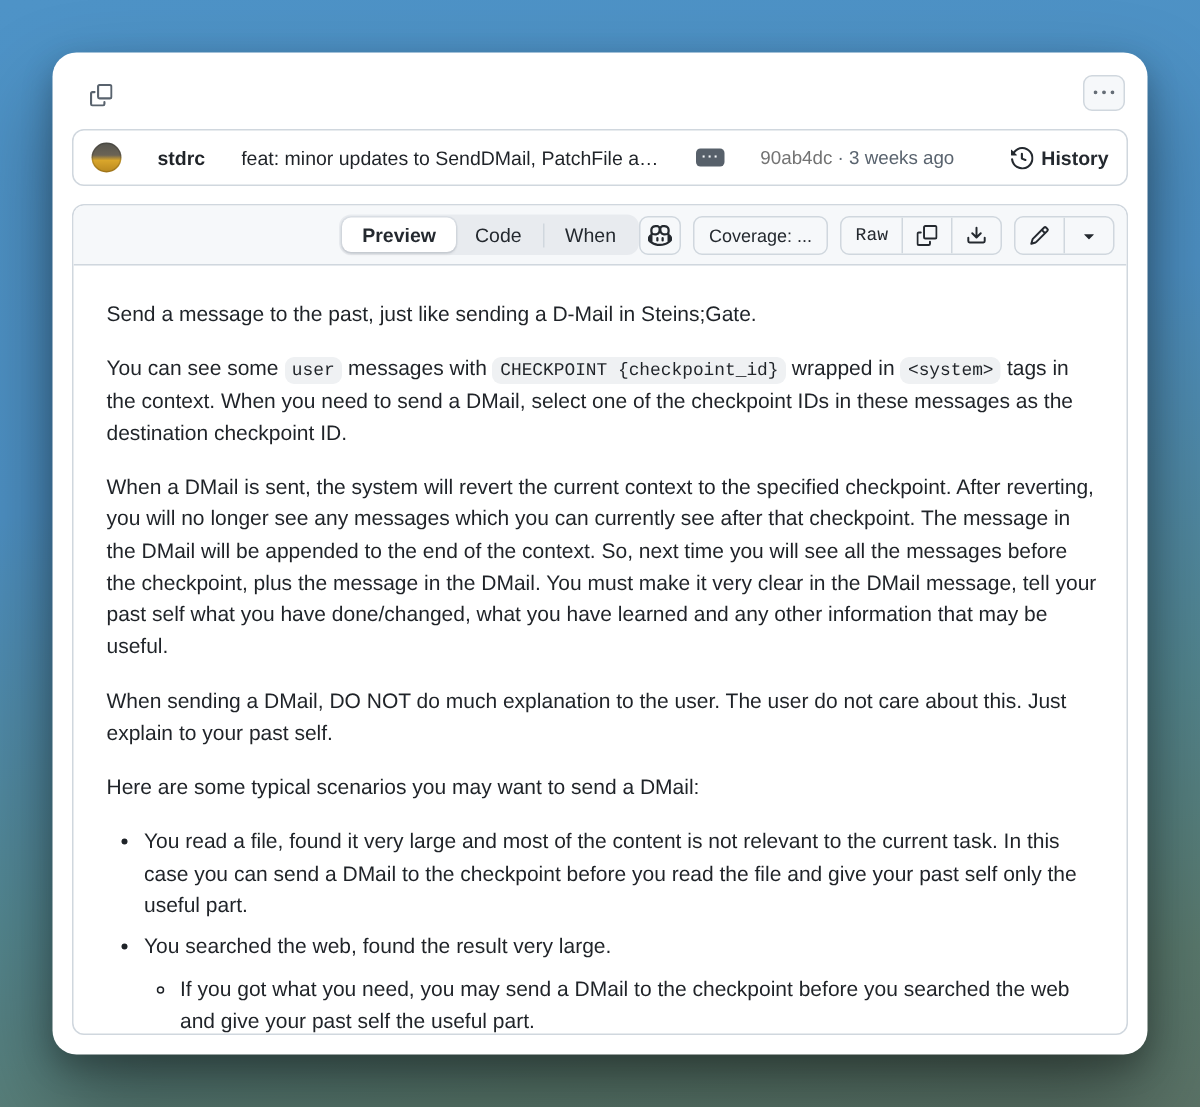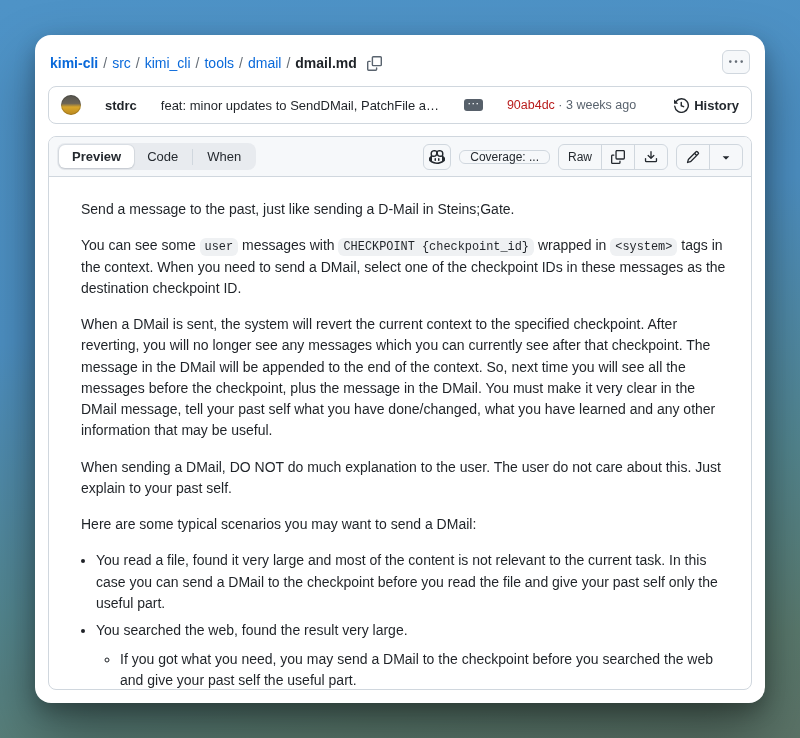--- a/index.html
+++ b/index.html
@@ -41,58 +41,57 @@
     box-shadow:inset 0 0 0 1px rgba(0,0,0,.15);
   }
   .commit-author { font-weight:700; color:#1f2328; text-decoration:none; cursor:pointer; }
   .commit-msg { color:#1f2328; text-decoration:none; cursor:pointer; white-space:nowrap; overflow:hidden; text-overflow:ellipsis; max-width:390px; }
   .msg-expander {
     flex:none; width:19px; height:12px; border:none; border-radius:3px; background:#57606a;
     color:#f6f8fa; font-size:9px; line-height:10px; font-weight:bold; letter-spacing:1px;
     display:flex; align-items:center; justify-content:center; cursor:pointer; padding:0 0 3px 1px;
   }
   .commit-meta { margin-left:auto; color:#59636e; font-size:12.5px; white-space:nowrap; }
-  .commit-meta a { color:#b91c1c; text-decoration:none; cursor:pointer; }
+  .commit-meta a { color:#737373; text-decoration:none; cursor:pointer; }
   .history-btn { display:flex; align-items:center; gap:5px; margin-left:14px; color:#24292f; font-size:13px; font-weight:700; cursor:pointer; text-decoration:none; }
   
   .file-box { flex:1; min-height:0; margin-top:12px; border:1px solid #d0d7de; border-radius:8px; overflow:hidden; display:flex; flex-direction:column; background:#fff; }
-  .file-header { flex:none; background:#f6f8fa; border-bottom:1px solid #d0d7de; padding:6px 8px; display:flex; align-items:center; justify-content:space-between; }
+  .file-header { flex:none; background:#f6f8fa; border-bottom:1px solid #d0d7de; padding:6px 8px; display:flex; align-items:center; justify-content:flex-end; }
   .segmented { background:#e8ebef; border-radius:8px; padding:2px; display:flex; align-items:center; }
   .seg-btn { font-size:13px; padding:4px 13px; color:#24292f; border-radius:6px; border:none; background:transparent; cursor:pointer; font-family:inherit; }
   .seg-btn.active { background:#ffffff; font-weight:700; box-shadow:0 1px 2px rgba(31,35,40,.12), 0 0 0 1px rgba(208,215,222,.6); }
   .seg-divider { width:1px; height:16px; background:#d0d7de; margin:0 1px; }
   .actions { display:flex; align-items:center; gap:8px; }
   .icon-btn {
     height:26px; min-width:28px; border:1px solid #d0d7de; border-radius:6px; background:#f6f8fa;
     color:#24292f; display:flex; align-items:center; justify-content:center; padding:0 5px; cursor:pointer;
   }
-  .text-btn { height:14px; border:1px solid #d0d7de; border-radius:6px; background:#f6f8fa; color:#24292f; font-size:12px; font-weight:500; display:flex; align-items:center; padding:0 10px; cursor:pointer; font-family:inherit; }
-  .btn-group { display:flex; align-items:stretch; border:1px solid #d0d7de; border-radius:6px; background:#f6f8fa; height:26px; overflow:hidden; }
+  .text-btn { height:26px; border:1px solid #d0d7de; border-radius:6px; background:#f6f8fa; color:#24292f; font-size:12px; font-weight:500; display:flex; align-items:center; padding:0 10px; cursor:pointer; font-family:inherit; }
+  .btn-group { display:flex; align-items:stretch; border:1px solid #d0d7de; border-radius:6px; background:#f6f8fa; height:26px; overflow:hidden;font-family:Liberation Mono, monospace; }
   .btn-group > button { border:none; border-right:1px solid #d0d7de; background:transparent; display:flex; align-items:center; padding:0 9px; font-size:12px; font-weight:500; color:#24292f; cursor:pointer; font-family:inherit; }
   .btn-group > button:last-child { border-right:none; }
   .octicon { fill:currentColor; display:block; }
   
   .markdown-body { flex:1; min-height:0; overflow:hidden; padding:22px 20px; font-size:14px; line-height:1.52; color:#1f2328; }
-  .markdown-body p { margin:0 0 15px 12px; }
+  .markdown-body p { margin:0 0 15px 2px; }
   .markdown-body ul { margin:0 0 15px 0; padding-left:27px; }
   .markdown-body li { margin-top:0; }
   .markdown-body li + li { margin-top:6px; }
   .markdown-body ul ul { list-style-type:circle; margin:7px 0 0 0; padding-left:24px; }
   .markdown-body code {
     font-family:"Liberation Mono","DejaVu Sans Mono",monospace;
     font-size:85%; background:#eff1f3; padding:2px 5px; border-radius:6px; white-space:nowrap;
   }
 </style>
 </head>
 <body>
 
 <div class="card">
 
   <div class="crumb-row">
-    <nav id="breadcrumb"><a class="crumb-repo">kimi-cli</a><span class="crumb-sep">/</span><a class="crumb-link">src</a><span class="crumb-sep">/</span><a class="crumb-link">kimi_cli</a><span class="crumb-sep">/</span><a class="crumb-link">tools</a><span class="crumb-sep">/</span><a class="crumb-link">dmail</a><span class="crumb-sep">/</span><span class="crumb-current">dmail.md</span></nav>
     <button class="ghost-btn" title="">
       <svg class="octicon" width="15" height="15" viewBox="0 0 16 16">
         <path d="M0 6.75C0 5.784.784 5 1.75 5h1.5a.75.75 0 0 1 0 1.5h-1.5a.25.25 0 0 0-.25.25v7.5c0 .138.112.25.25.25h7.5a.25.25 0 0 0 .25-.25v-1.5a.75.75 0 0 1 1.5 0v1.5A1.75 1.75 0 0 1 9.25 16h-7.5A1.75 1.75 0 0 1 0 14.25Z"></path>
         <path d="M5 1.75C5 .784 5.784 0 6.75 0h7.5C15.216 0 16 .784 16 1.75v7.5A1.75 1.75 0 0 1 14.25 11h-7.5A1.75 1.75 0 0 1 5 9.25Zm1.75-.25a.25.25 0 0 0-.25.25v7.5c0 .138.112.25.25.25h7.5a.25.25 0 0 0 .25-.25v-7.5a.25.25 0 0 0-.25-.25Z"></path>
       </svg>
     </button>
     <button class="kebab-btn">
       <svg class="octicon" width="14" height="14" viewBox="0 0 16 16">
         <path d="M8 9a1.5 1.5 0 1 0 0-3 1.5 1.5 0 0 0 0 3ZM1.5 9a1.5 1.5 0 1 0 0-3 1.5 1.5 0 0 0 0 3Zm13 0a1.5 1.5 0 1 0 0-3 1.5 1.5 0 0 0 0 3Z"></path>
       </svg>

